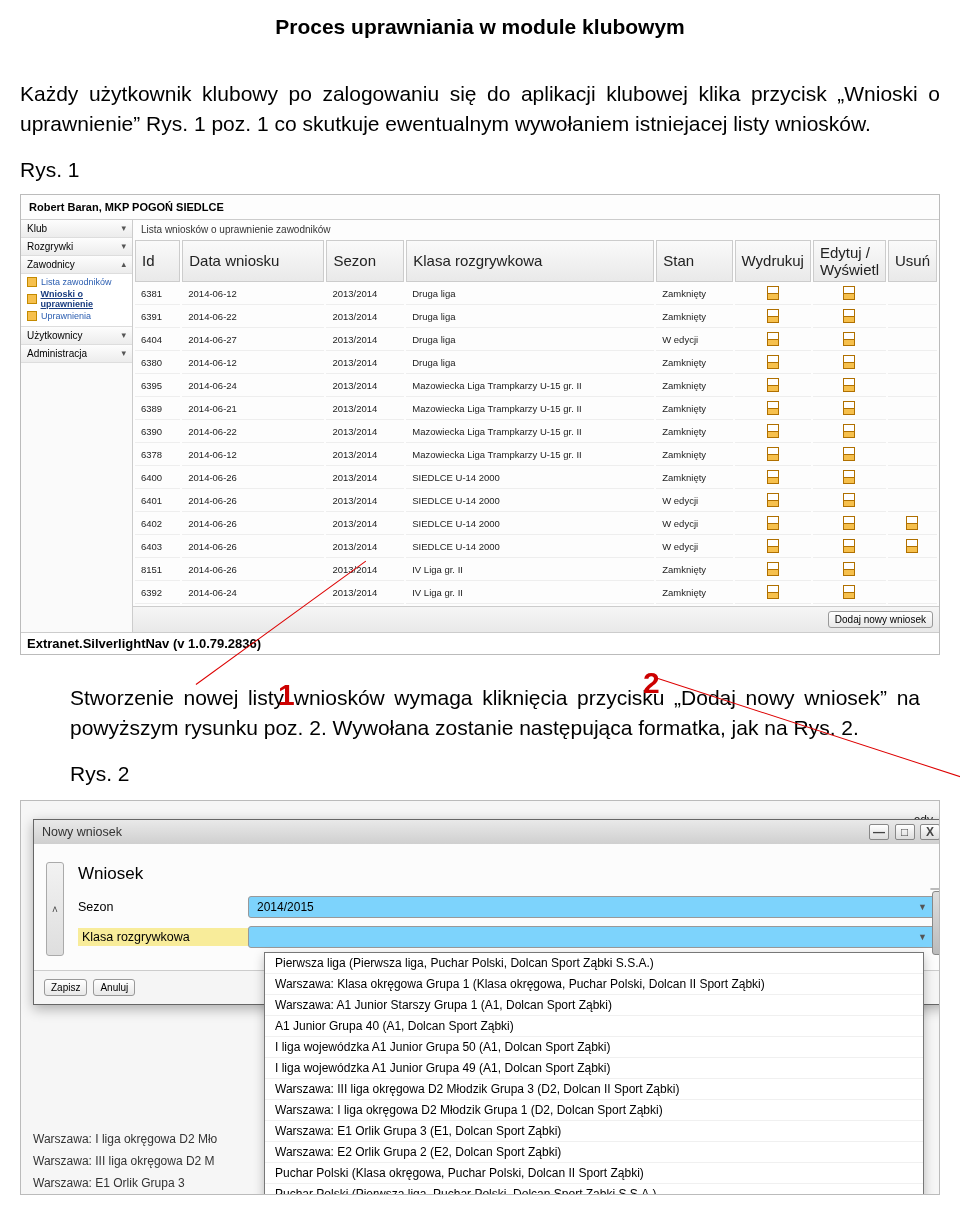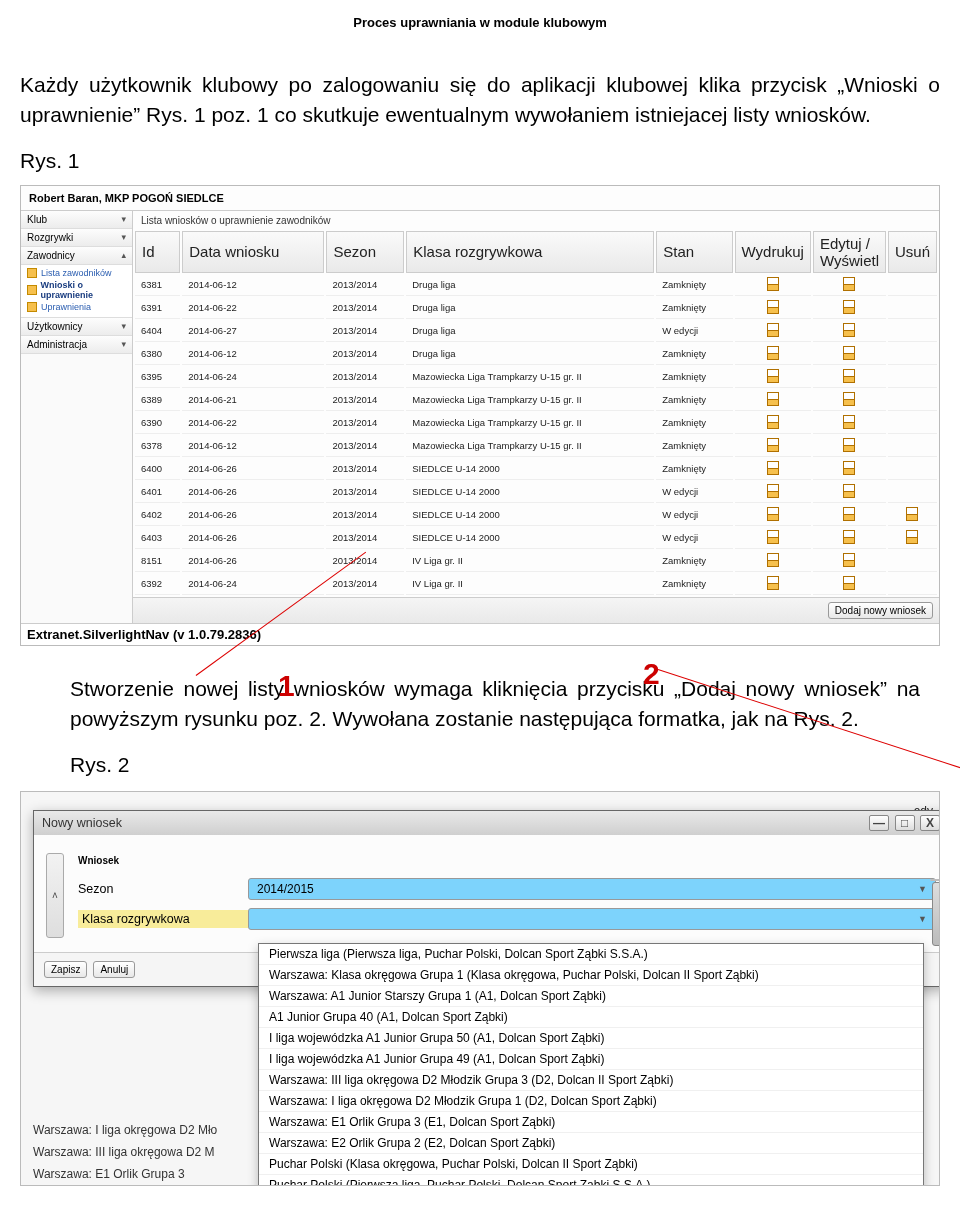--- a/index.html
+++ b/index.html
@@ -1,33 +1,33 @@
 <!DOCTYPE html>
 <html><head>
 <meta charset="utf-8">
 <style>
   * { box-sizing: border-box; }
   body { margin: 0; font-family: Arial, sans-serif; background: #fff; color: #000; }
   .page { width: 960px; margin: 0 auto; padding: 10px 20px 30px; }
-  .doc-title { text-align: center; font-weight: bold; font-size: 13px; margin: 5px 0 40px; }
+  .doc-title { text-align: center; font-weight: bold; font-size: 21px; margin: 5px 0 40px; }
   .para { font-size: 21px; line-height: 1.45; margin: 0 0 18px; text-align: justify; }
   .fig-label { font-size: 21px; margin: 4px 0 12px; }
 
   
   .shot1 { border: 1px solid #bbb; background: #fdfdfd; font-size: 10px; position: relative; margin-bottom: 28px; }
   .shot1 .userbar { padding: 6px 8px; font-weight: bold; font-size: 11px; border-bottom: 1px solid #ccc; }
   .shot1 .body { display: flex; min-height: 380px; }
   .sidebar { width: 112px; border-right: 1px solid #ccc; background: #fafafa; }
   .side-item { display: flex; justify-content: space-between; align-items: center;
     padding: 3px 6px; border-bottom: 1px solid #ddd; background: linear-gradient(#fdfdfd,#ececec);
     font-size: 10px; }
   .side-item .chev { font-size: 9px; color: #555; }
   .side-sub { padding: 2px 0 4px 6px; background: #fff; border-bottom: 1px solid #ddd; }
   .side-sub a { display: flex; align-items: center; gap: 4px; font-size: 9px; color: #2a5db0; text-decoration: none; padding: 1px 0; }
-  .side-sub a.active { color: #1a3d80; font-weight: bold; }
+  .side-sub a.active { color: #1a3d80; font-weight: bold; text-decoration: underline; }
   .sub-ico { width: 10px; height: 10px; background: #f6c04d; border: 1px solid #c48a00; }
 
   .main { flex: 1; display: flex; flex-direction: column; }
   .list-title { padding: 4px 8px 3px; font-size: 10px; color: #333; }
   .grid { width: 100%; }
   .grid thead th { background: linear-gradient(#fafafa,#e9e9e9); border: 1px solid #ccc;
     font-size: 15px; font-weight: normal; padding: 3px 6px; text-align: left; color: #222; }
   .grid td { border-bottom: 1px solid #eee; padding: 2px 6px; font-size: 9.5px; color: #222; }
   .ico-cell { text-align: center; width: 48px; }
   .doc-ico { display: inline-block; width: 12px; height: 14px; border: 1px solid #b07000;
@@ -61,34 +61,34 @@
   .modal-title { display:flex; justify-content:space-between; align-items:center;
     background: linear-gradient(#e9e9e9,#cfcfcf); padding: 4px 8px; font-size: 12.5px; color:#333; }
   .win-ctrls span { display:inline-block; width:20px; text-align:center; font-weight:bold; color:#444;
     border:1px solid #888; background:linear-gradient(#fff,#ddd); margin-left:2px; font-size:12px;
     height:16px; line-height:14px; border-radius:2px; }
   .modal-body { display:flex; padding:18px 12px 14px; gap:14px; background:#fcfcfc; }
   .acc-tab { width: 18px; background: linear-gradient(#f2f2f2,#dedede); border:1px solid #aaa;
     border-radius:3px; position:relative; }
   .acc-tab span { position:absolute; top:50%; left:50%; transform: translate(-50%,-50%); font-size:10px; color:#444; }
   .form-area { flex:1; }
-  .form-title { font-weight:bold; font-size:10px; margin: 2px 0 12px; }
+  .form-title { font-weight:normal; font-size:17px; margin: 2px 0 12px; }
   .frow { display:flex; align-items:center; margin-bottom:8px; }
   .flabel { width: 170px; font-size: 12.5px; }
   .flabel.hl { background:#f8ec9a; padding:2px 4px; }
   .fsel { flex:1; border:1px solid #999; background:#7dd3fc; height:22px; border-radius:3px;
     display:flex; align-items:center; justify-content:space-between; padding:0 8px; font-size:12px;
     position:relative; }
   .fsel .tri { font-size:9px; color:#555; }
   .scrollbar { position:absolute; right:2px; top:44px; bottom:100px; width:16px;
     background:#eee; border:1px solid #bbb; border-radius:3px; }
   .scroll-thumb { position:absolute; left:1px; right:1px; top:2px; height:64px; background:linear-gradient(#ddd,#bbb);
     border:1px solid #888; border-radius:3px; }
 
-  .dropdown { position:absolute; top:108px; left:224px; right:24px;
+  .dropdown { position:absolute; top:108px; left:230px; right:24px;
     border:1px solid #777; background:#fff; box-shadow: 0 4px 10px rgba(0,0,0,.25);
     max-height: 270px; overflow:hidden; }
   .dropdown .opt { padding:3px 10px; font-size:12px; border-bottom:1px solid #f0f0f0; }
   .modal-foot { padding:8px 10px; border-top:1px solid #ccc; background:#f5f5f5; display:flex; gap:6px; }
 </style>
 </head>
 <body>
 
 <div class="page">
 

